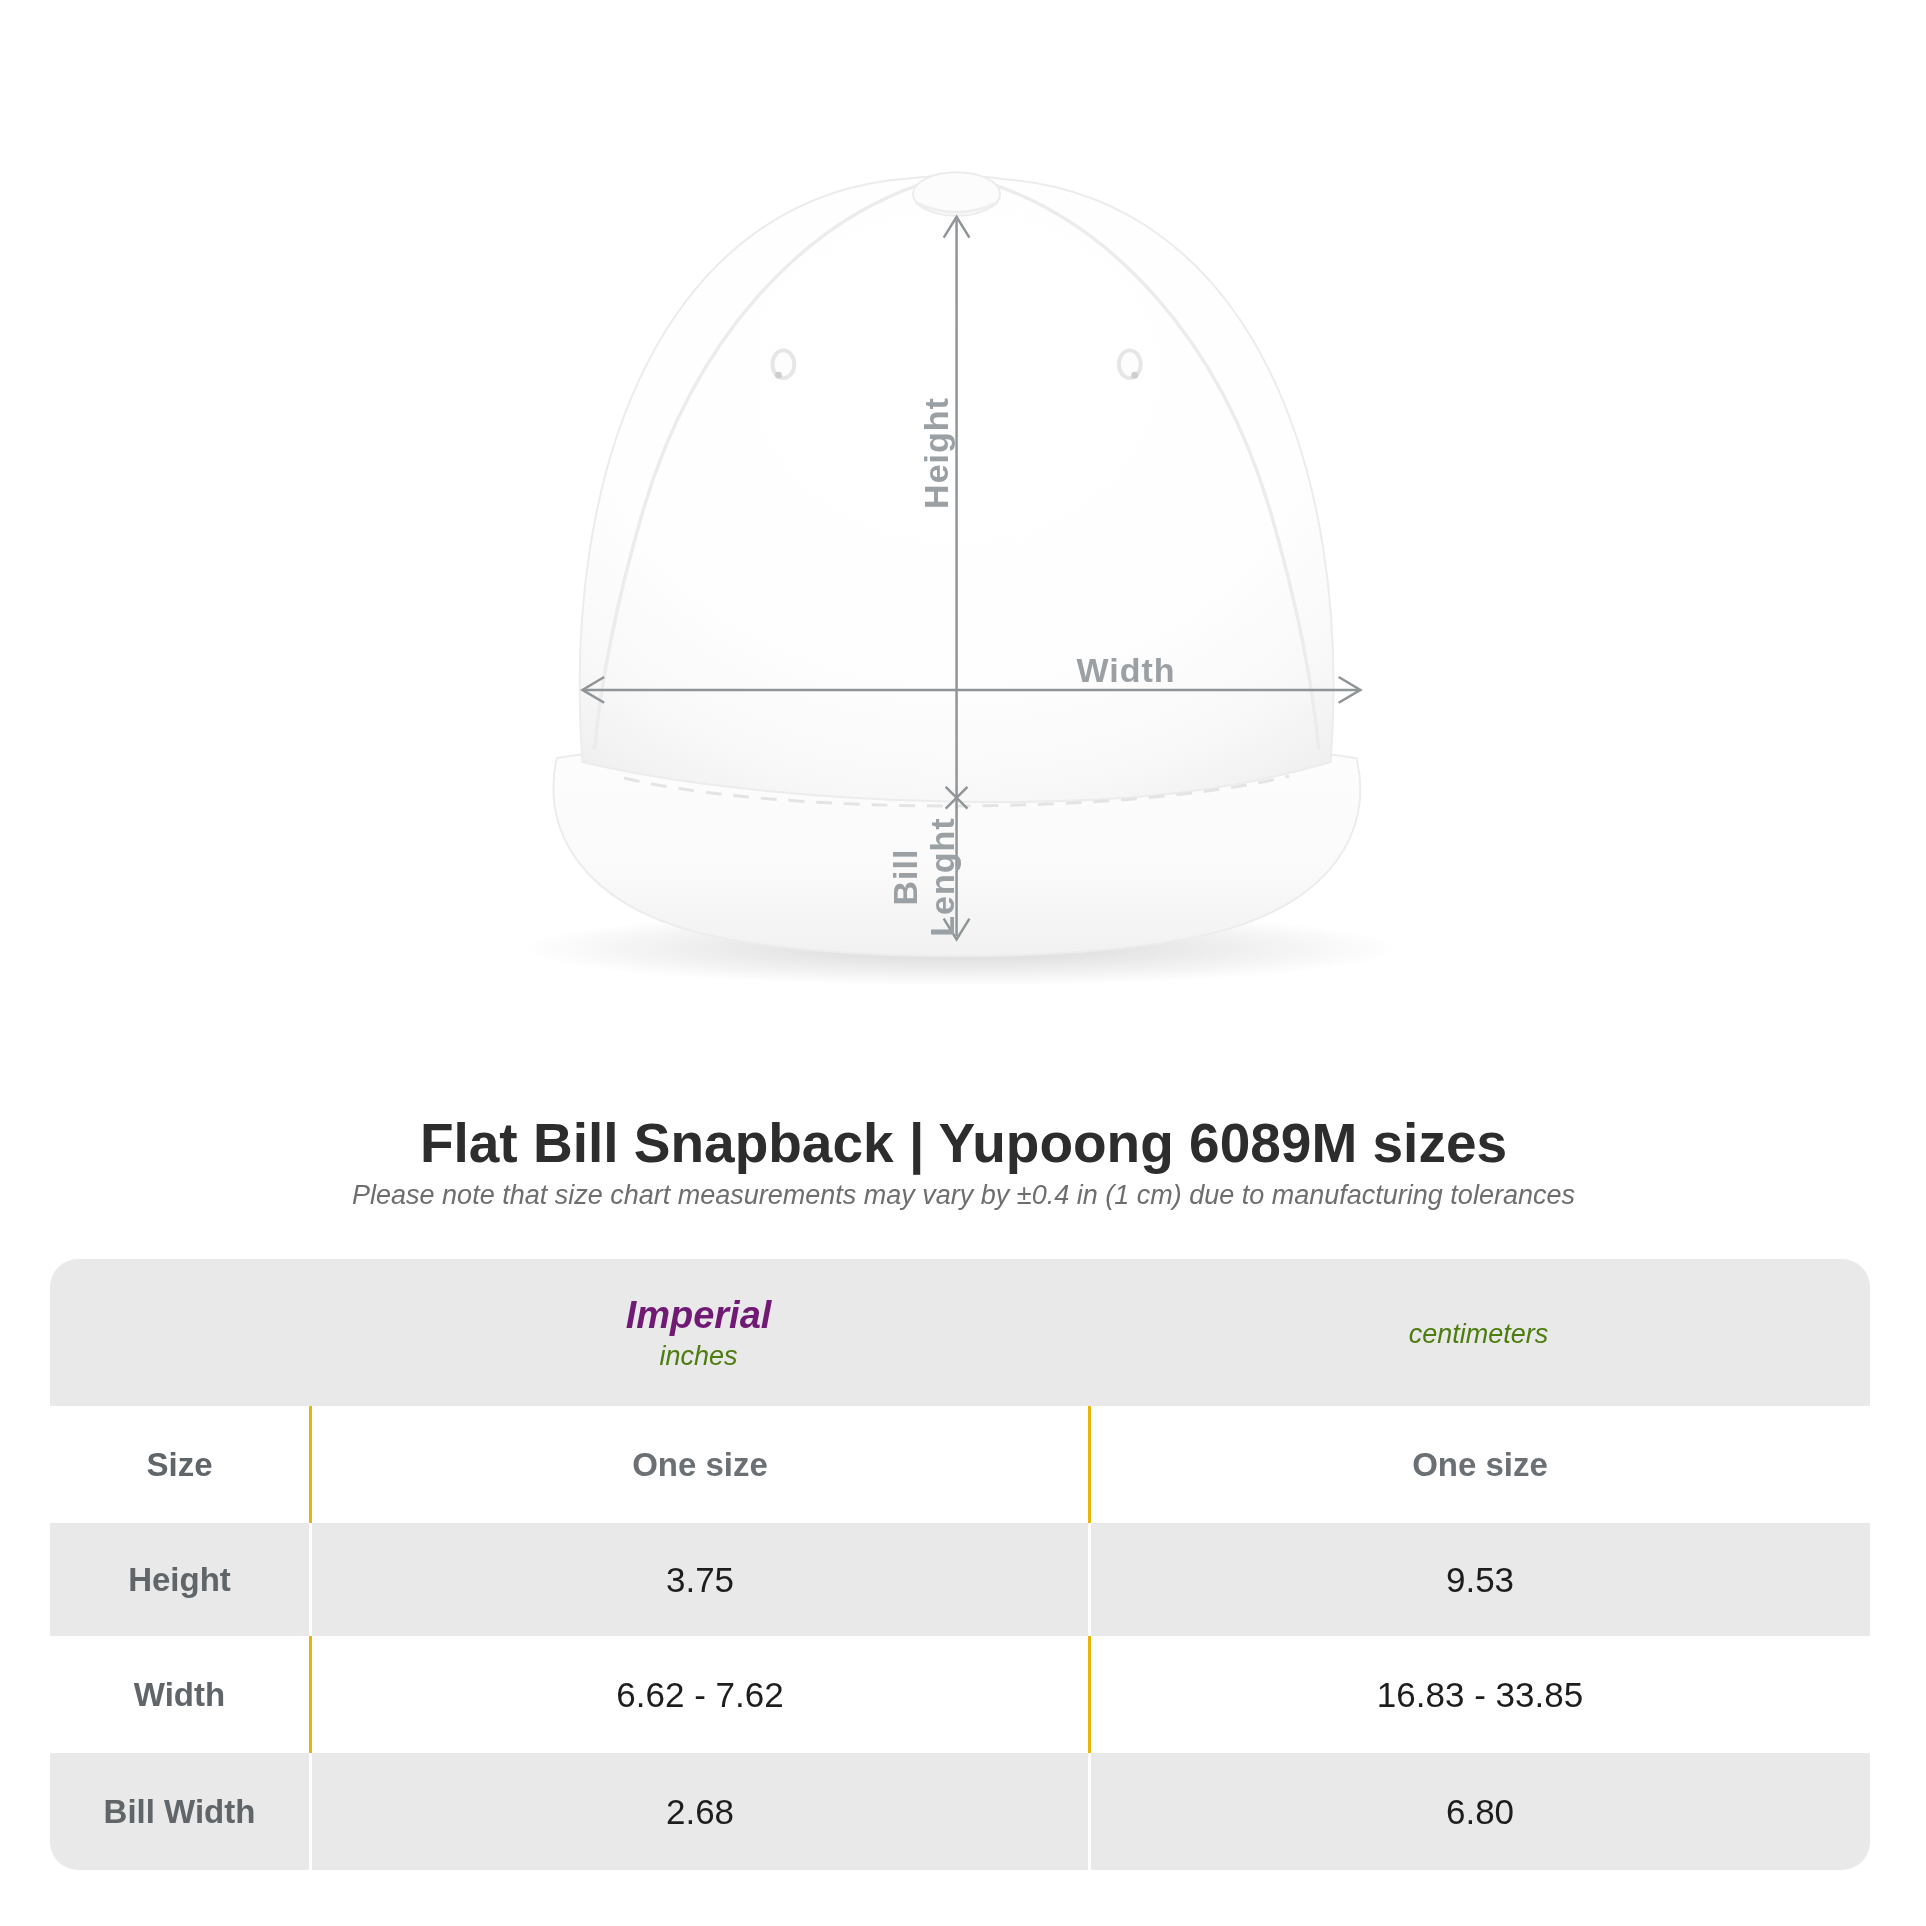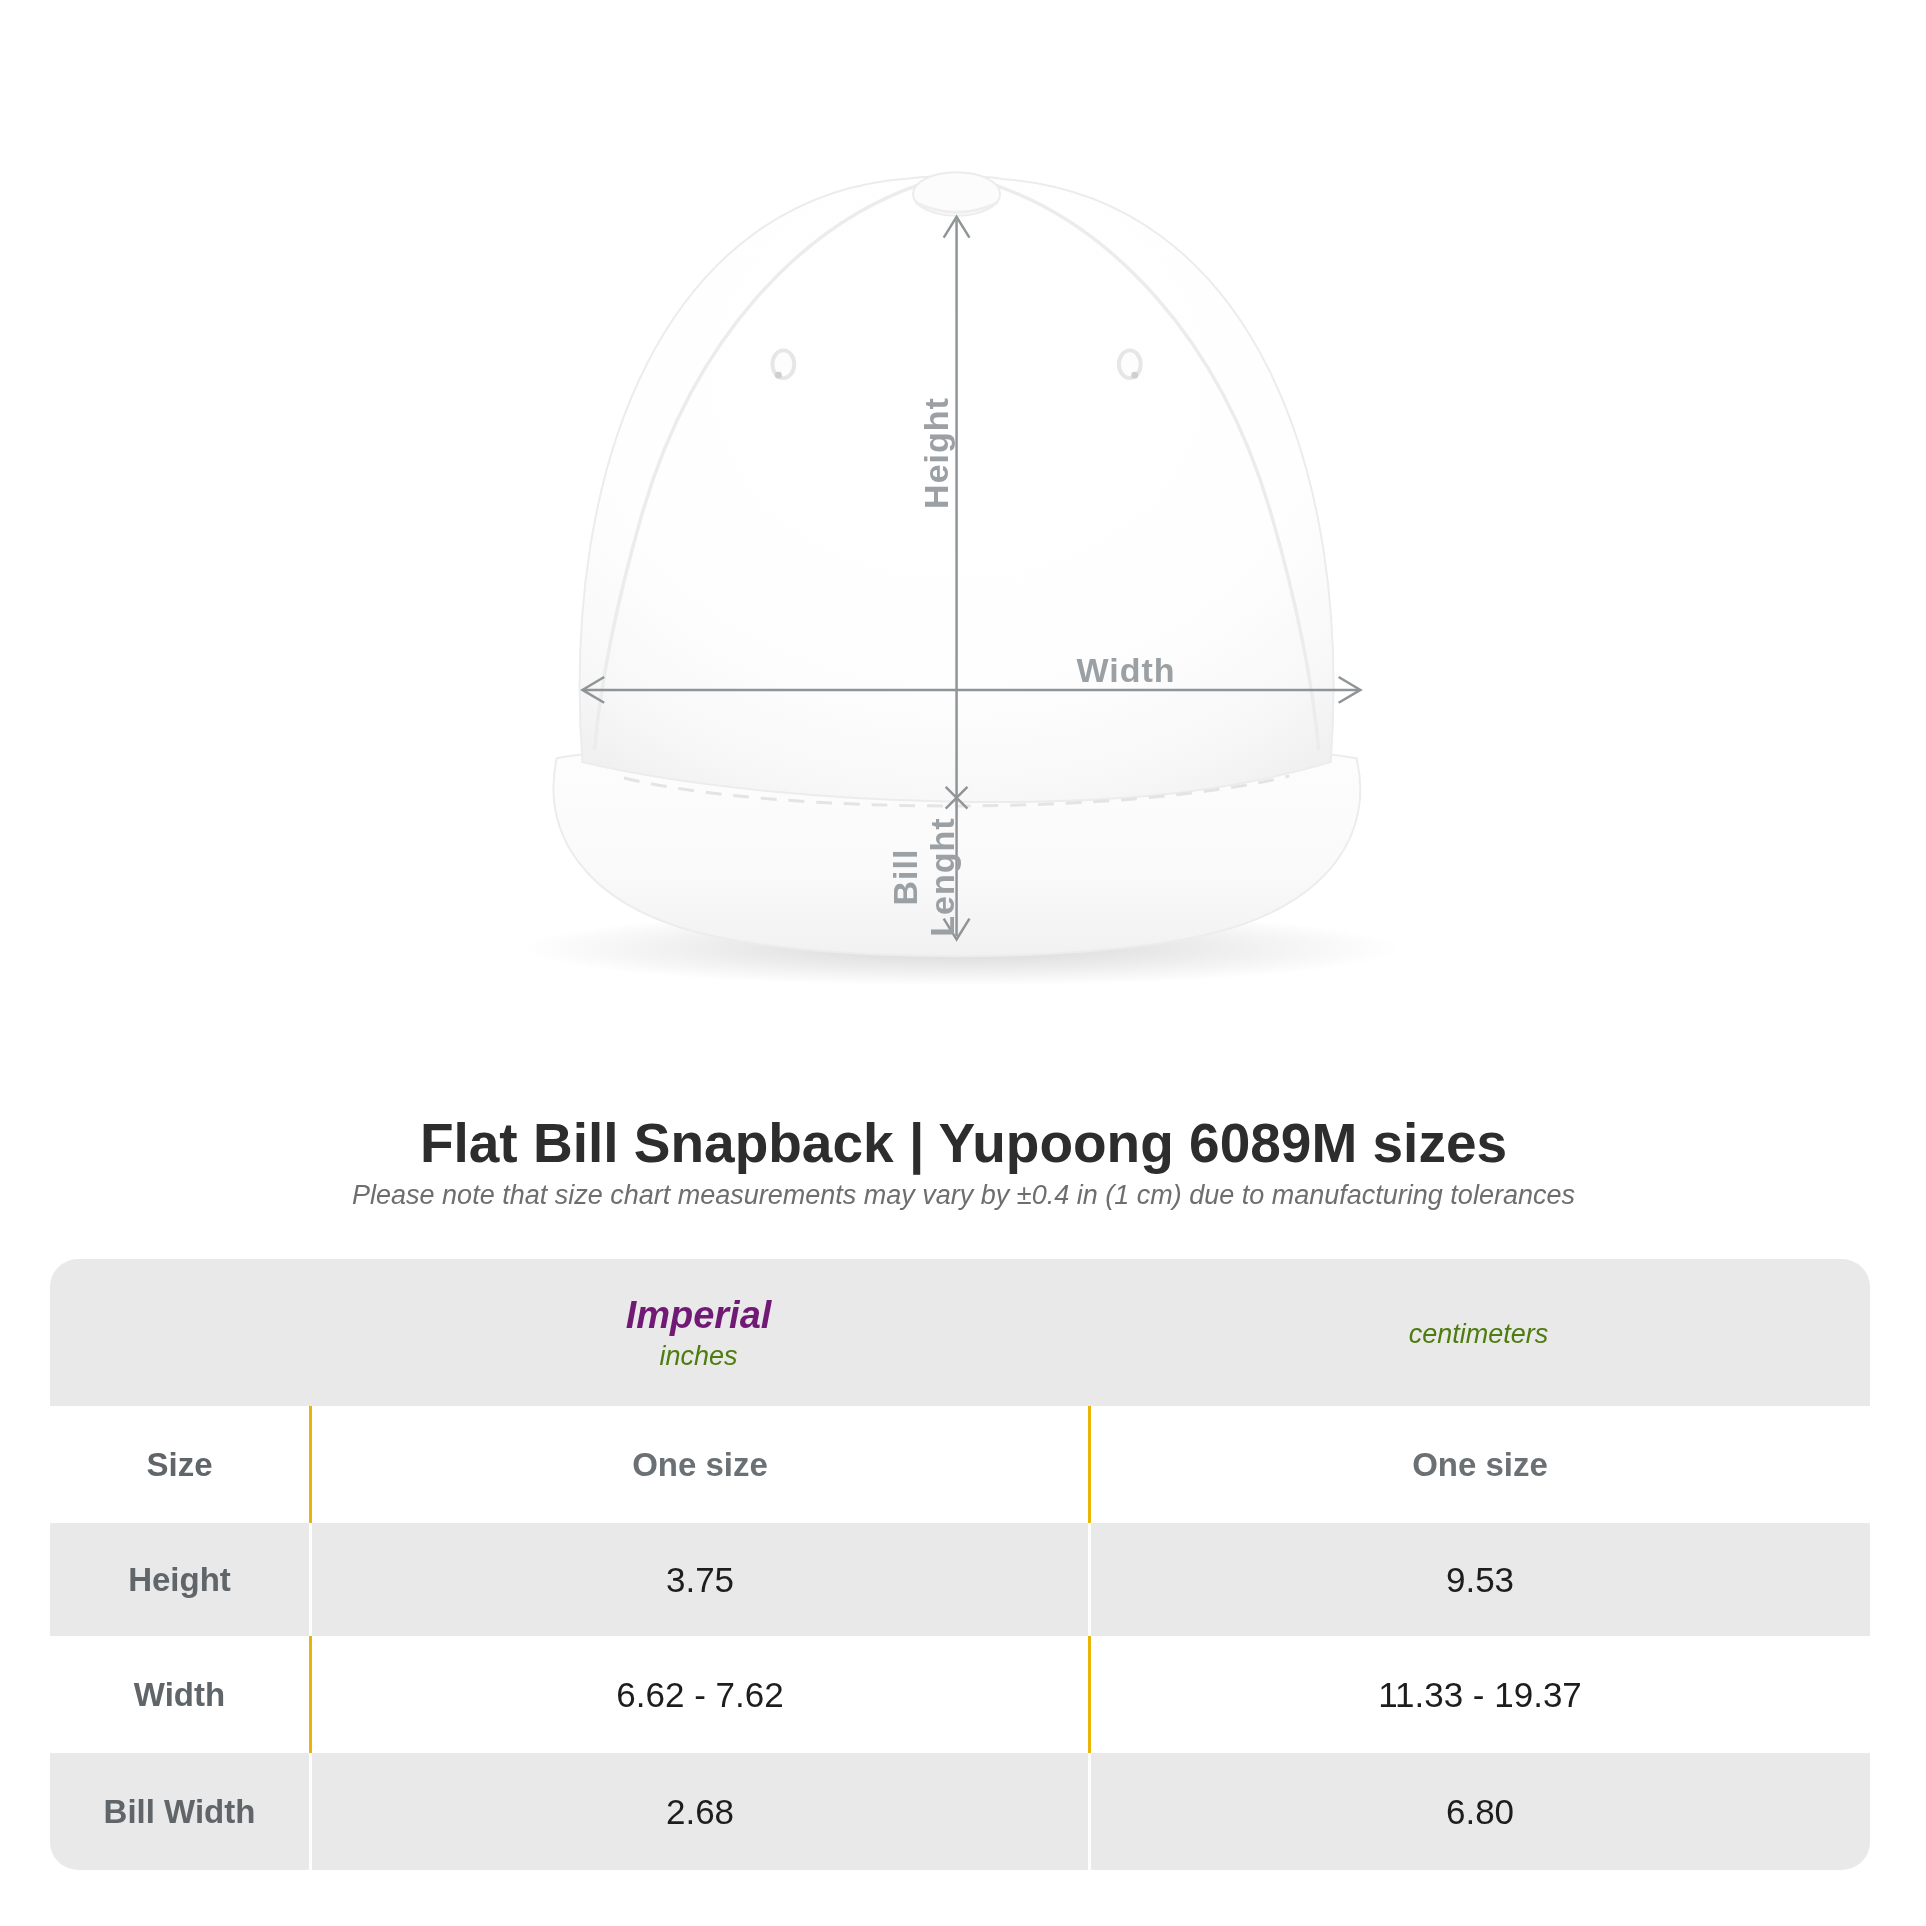--- a/index.html
+++ b/index.html
@@ -200,21 +200,21 @@
     </div>
 
     <div class="trow white h118">
       <div class="cell">
         <span class="row-label">Width</span>
       </div>
       <div class="cell val">
         <span class="row-val">6.62 - 7.62</span>
       </div>
       <div class="cell val">
-        <span class="row-val">11.33 - 19.37</span>
+        <span class="row-val">16.83 - 33.85</span>
       </div>
     </div>
 
     <div class="trow gray last h118">
       <div class="cell">
         <span class="row-label">Bill Width</span>
       </div>
       <div class="cell val">
         <span class="row-val">2.68</span>
       </div>

